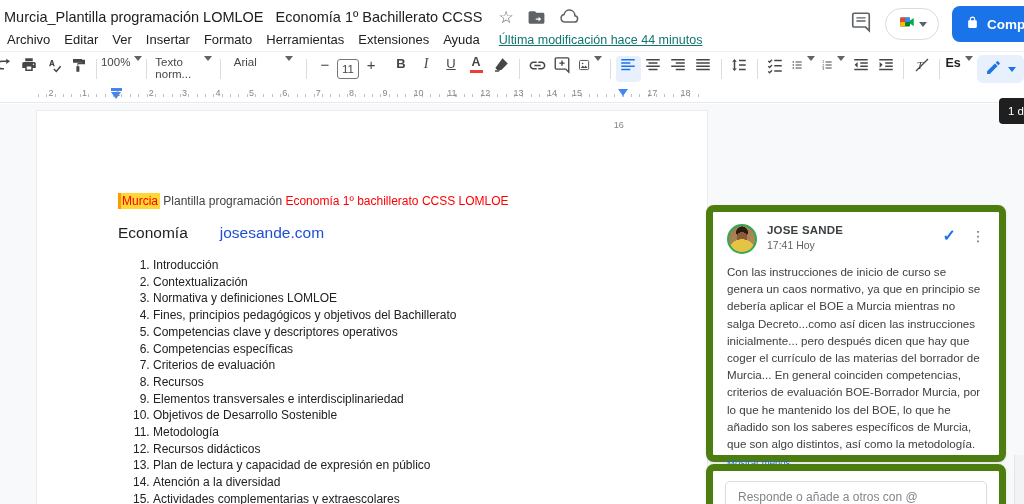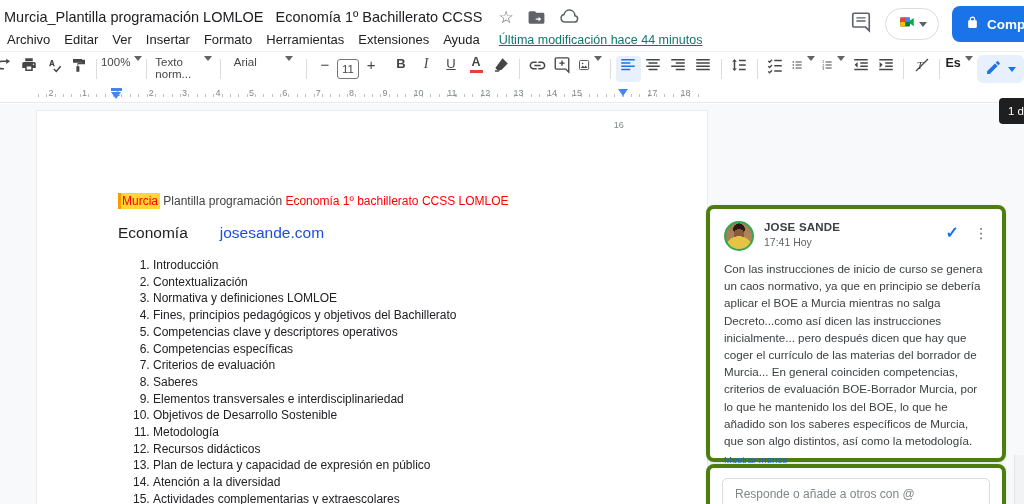--- a/index.html
+++ b/index.html
@@ -52,21 +52,21 @@
   .page { position:absolute; left:36px; top:6px; width:672px; height:560px; background:#fff; border:1px solid #ececec; }
   .page-inner { padding:83px 40px 0 81px; }
   .dline1 { font-size:12px; color:#434343; }
   .hl-murcia { background:linear-gradient(90deg,#ff9900 0 3px,#ffd633 3px); color:#ff0000; padding:1px 2px 1px 4px;margin-top:44px; }
   .red-text { color:#ff0000; }
   .dheading { margin-top:16px; font-size:15.5px; color:#202124; }
   .dlink { color:#1d4ed8; margin-left:32px; }
   .doc-list { margin-top:15px; padding-left:35px; font-size:12px; line-height:16.7px; color:#202124; list-style:decimal; }
 
   
-  .cmt-card { position:absolute; left:706px; width:300px; background:#fff; border:4px solid #4d7c0f; border-radius:8px; box-shadow:0 1px 3px rgba(60,64,67,.15); z-index:6; }
+  .cmt-card { position:absolute; left:706px; width:300px; background:#fff; border:7px solid #4d7c0f; border-radius:8px; box-shadow:0 1px 3px rgba(60,64,67,.15); z-index:6; }
   .cmt1 { top:205px; height:257px; padding:12px 14px; }
   .cmt-head { display:flex; align-items:flex-start; }
   .avatar { width:30px; height:30px; border-radius:50%; border:2px solid #34a853; flex:none;
     background:
       radial-gradient(circle at 50% 105%, #e5c445 0 46%, transparent 47%),
       radial-gradient(circle at 50% 44%, #8a5a3b 0 27%, transparent 28%),
       radial-gradient(circle at 50% 24%, #2a1a12 0 24%, transparent 25%),
       linear-gradient(150deg,#9c7a56,#b98b56); }
   .cmt-who { margin-left:10px; }
   .cmt-name { font-size:11.5px; font-weight:bold; color:#3c4043; letter-spacing:.2px; }
@@ -346,21 +346,21 @@
       <div class="dline1"><span class="hl-murcia">Murcia</span><span style="white-space:pre"> Plantilla programación </span><span class="red-text">Economía 1º bachillerato CCSS LOMLOE</span></div>
       <div class="dheading"><span>Economía</span><span class="dlink">josesande.com</span></div>
       <ol class="doc-list">
           <li>Introducción</li>
           <li>Contextualización</li>
           <li>Normativa y definiciones LOMLOE</li>
           <li>Fines, principios pedagógicos y objetivos del Bachillerato</li>
           <li>Competencias clave y descriptores operativos</li>
           <li>Competencias específicas</li>
           <li>Criterios de evaluación</li>
-          <li>Saberes</li>
+          <li>Recursos</li>
           <li>Elementos transversales e interdisciplinariedad</li>
           <li>Objetivos de Desarrollo Sostenible</li>
           <li>Metodología</li>
           <li>Recursos didácticos</li>
           <li>Plan de lectura y capacidad de expresión en público</li>
           <li>Atención a la diversidad</li>
           <li>Actividades complementarias y extraescolares</li>
         </ol>
     </div>
   </div>

